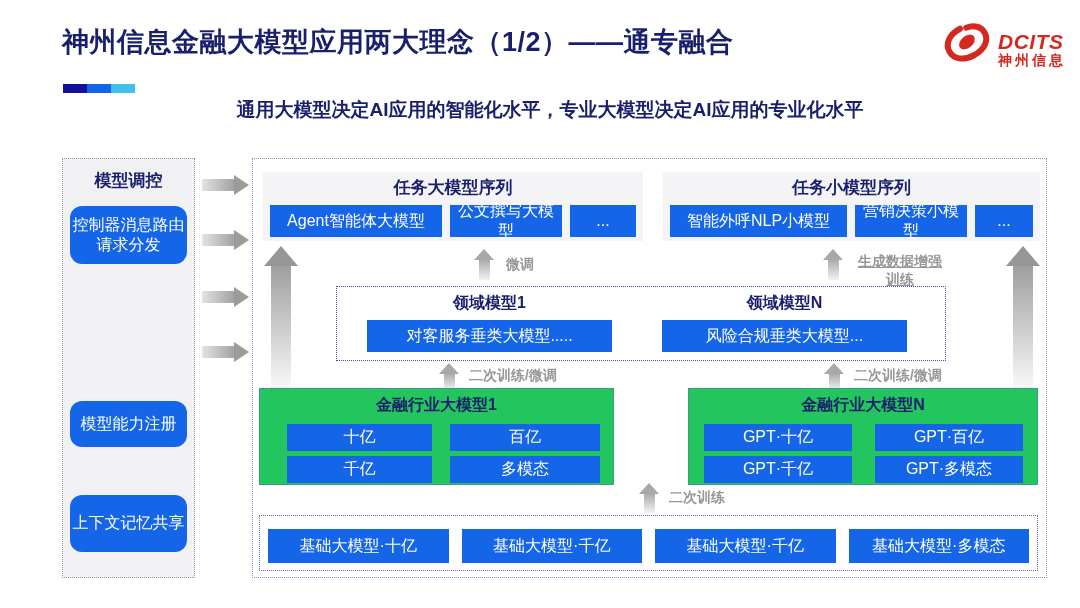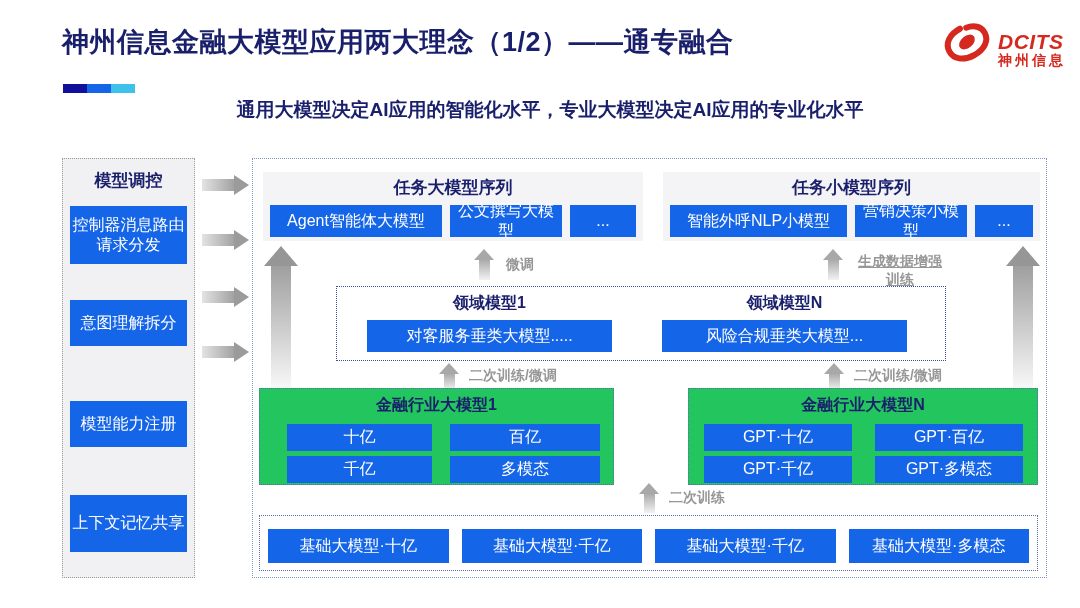--- a/index.html
+++ b/index.html
@@ -12,21 +12,21 @@
   .logo-text{display:flex;flex-direction:column;line-height:1.1;}
   .logo-brand{color:#d5281e;font-style:italic;font-weight:900;font-size:21px;letter-spacing:0.5px;}
   .logo-brand-cn{color:#d5281e;font-weight:bold;font-size:14px;letter-spacing:3px;}
   .accent-bar{position:absolute;left:63px;top:84px;display:flex;height:9px;}
   .accent-bar span{display:block;width:24px;height:9px;}
   .subtitle{position:absolute;left:170px;top:97px;width:760px;text-align:center;font-size:19px;font-weight:800;color:#191f6b;}
 
   
   .sidebar{position:absolute;left:62px;top:158px;width:133px;height:420px;border:1px dotted #9a9a9a;background:#f1f1f3;box-sizing:border-box;}
   .sidebar-title{position:absolute;left:0;right:0;top:10px;text-align:center;font-size:17px;font-weight:800;color:#191f6b;}
-  .sbox{position:absolute;left:7px;right:7px;}
+  .sbox{position:absolute;left:7px;right:7px;border-radius:12px;}
   .bluebox{background:#1565e8;color:#fff;display:flex;align-items:center;justify-content:center;text-align:center;font-size:16px;line-height:1.28;box-sizing:border-box;padding:1px 2px;}
 
   
   .h-arrow{position:absolute;left:202px;display:flex;align-items:center;}
   .h-arrow-body{width:32px;height:12px;background:linear-gradient(to right,#e3e3e3,#a2a2a2);}
   .h-arrow-head{width:0;height:0;border-top:10px solid transparent;border-bottom:10px solid transparent;border-left:15px solid #9b9b9b;}
 
   
   .main{position:absolute;left:252px;top:158px;width:795px;height:420px;border:1px dotted #8693c5;box-sizing:border-box;background:#fff;}
 
@@ -90,21 +90,20 @@
     <span style="background:#10109b"></span>
     <span style="background:#1565e8"></span>
     <span style="background:#3ec1ea"></span>
   </div>
 
   <div class="subtitle">通用大模型决定AI应用的智能化水平，专业大模型决定AI应用的专业化水平</div>
 
   <div class="sidebar">
     <div class="sidebar-title">模型调控</div>
     <div class="sbox bluebox" style="top:47px;height:58px;">控制器消息路由请求分发</div>
-    <div class="sbox bluebox" style="top:141px;height:46px;">意图理解拆分</div>
     <div class="sbox bluebox" style="top:242px;height:46px;">模型能力注册</div>
     <div class="sbox bluebox" style="top:336px;height:57px;">上下文记忆共享</div>
   </div>
 
   <div class="h-arrow" style="top:175px">
       <div class="h-arrow-body"></div>
       <div class="h-arrow-head"></div>
     </div>
   <div class="h-arrow" style="top:230px">
       <div class="h-arrow-body"></div>

